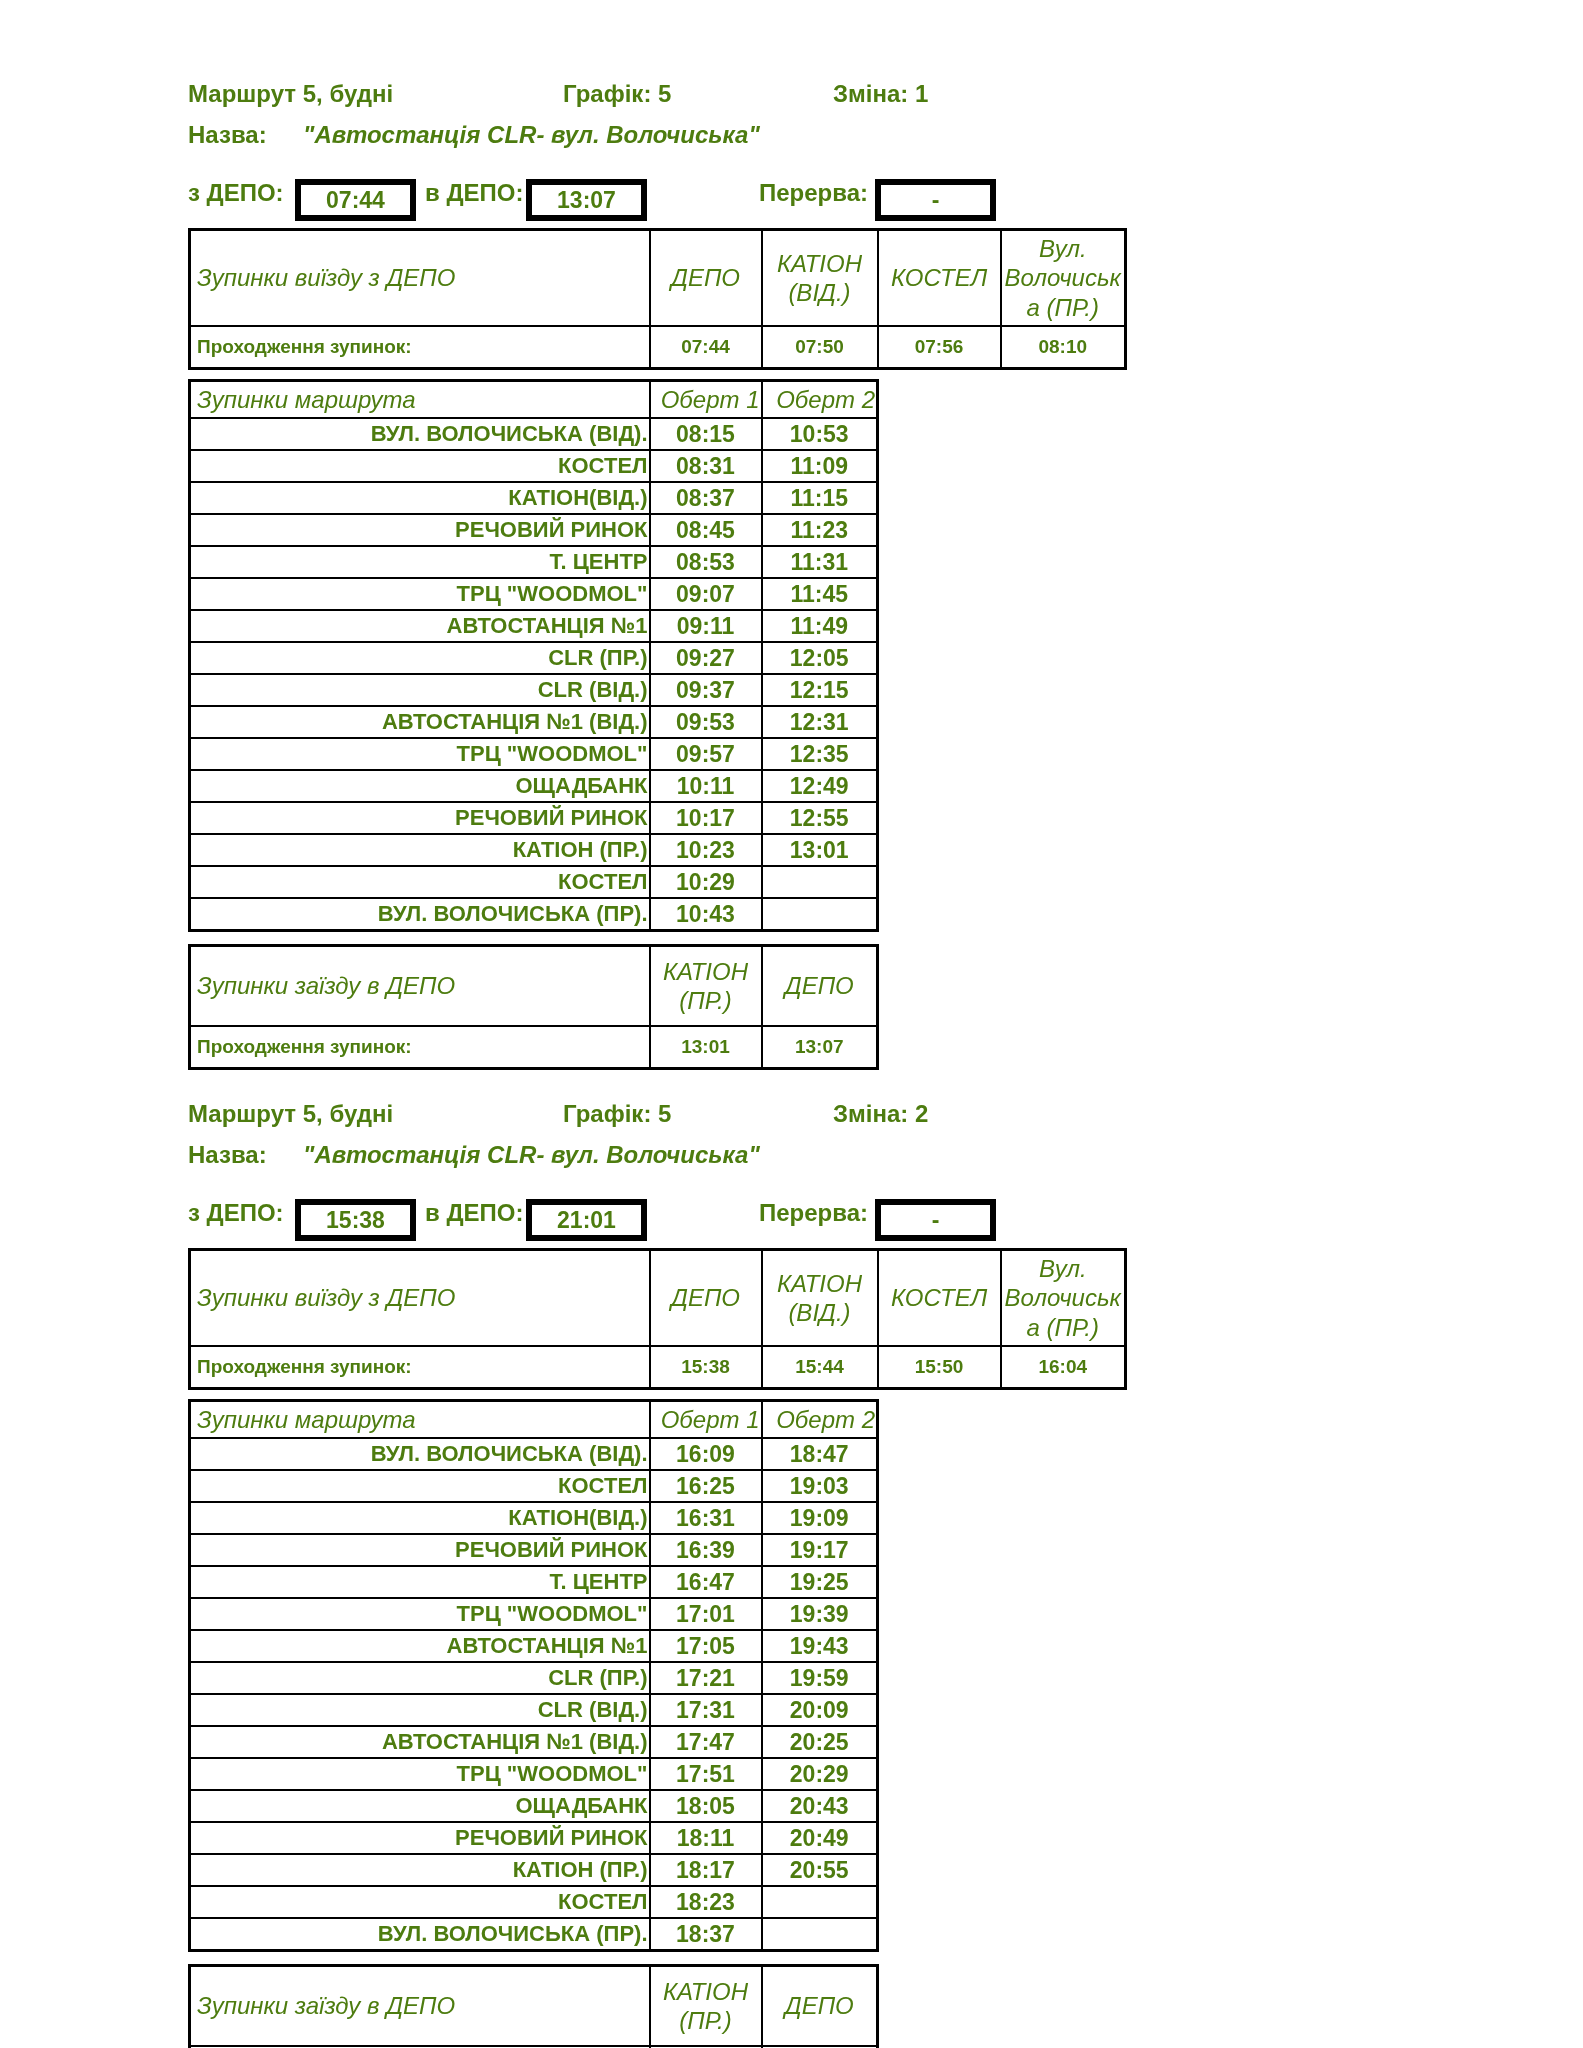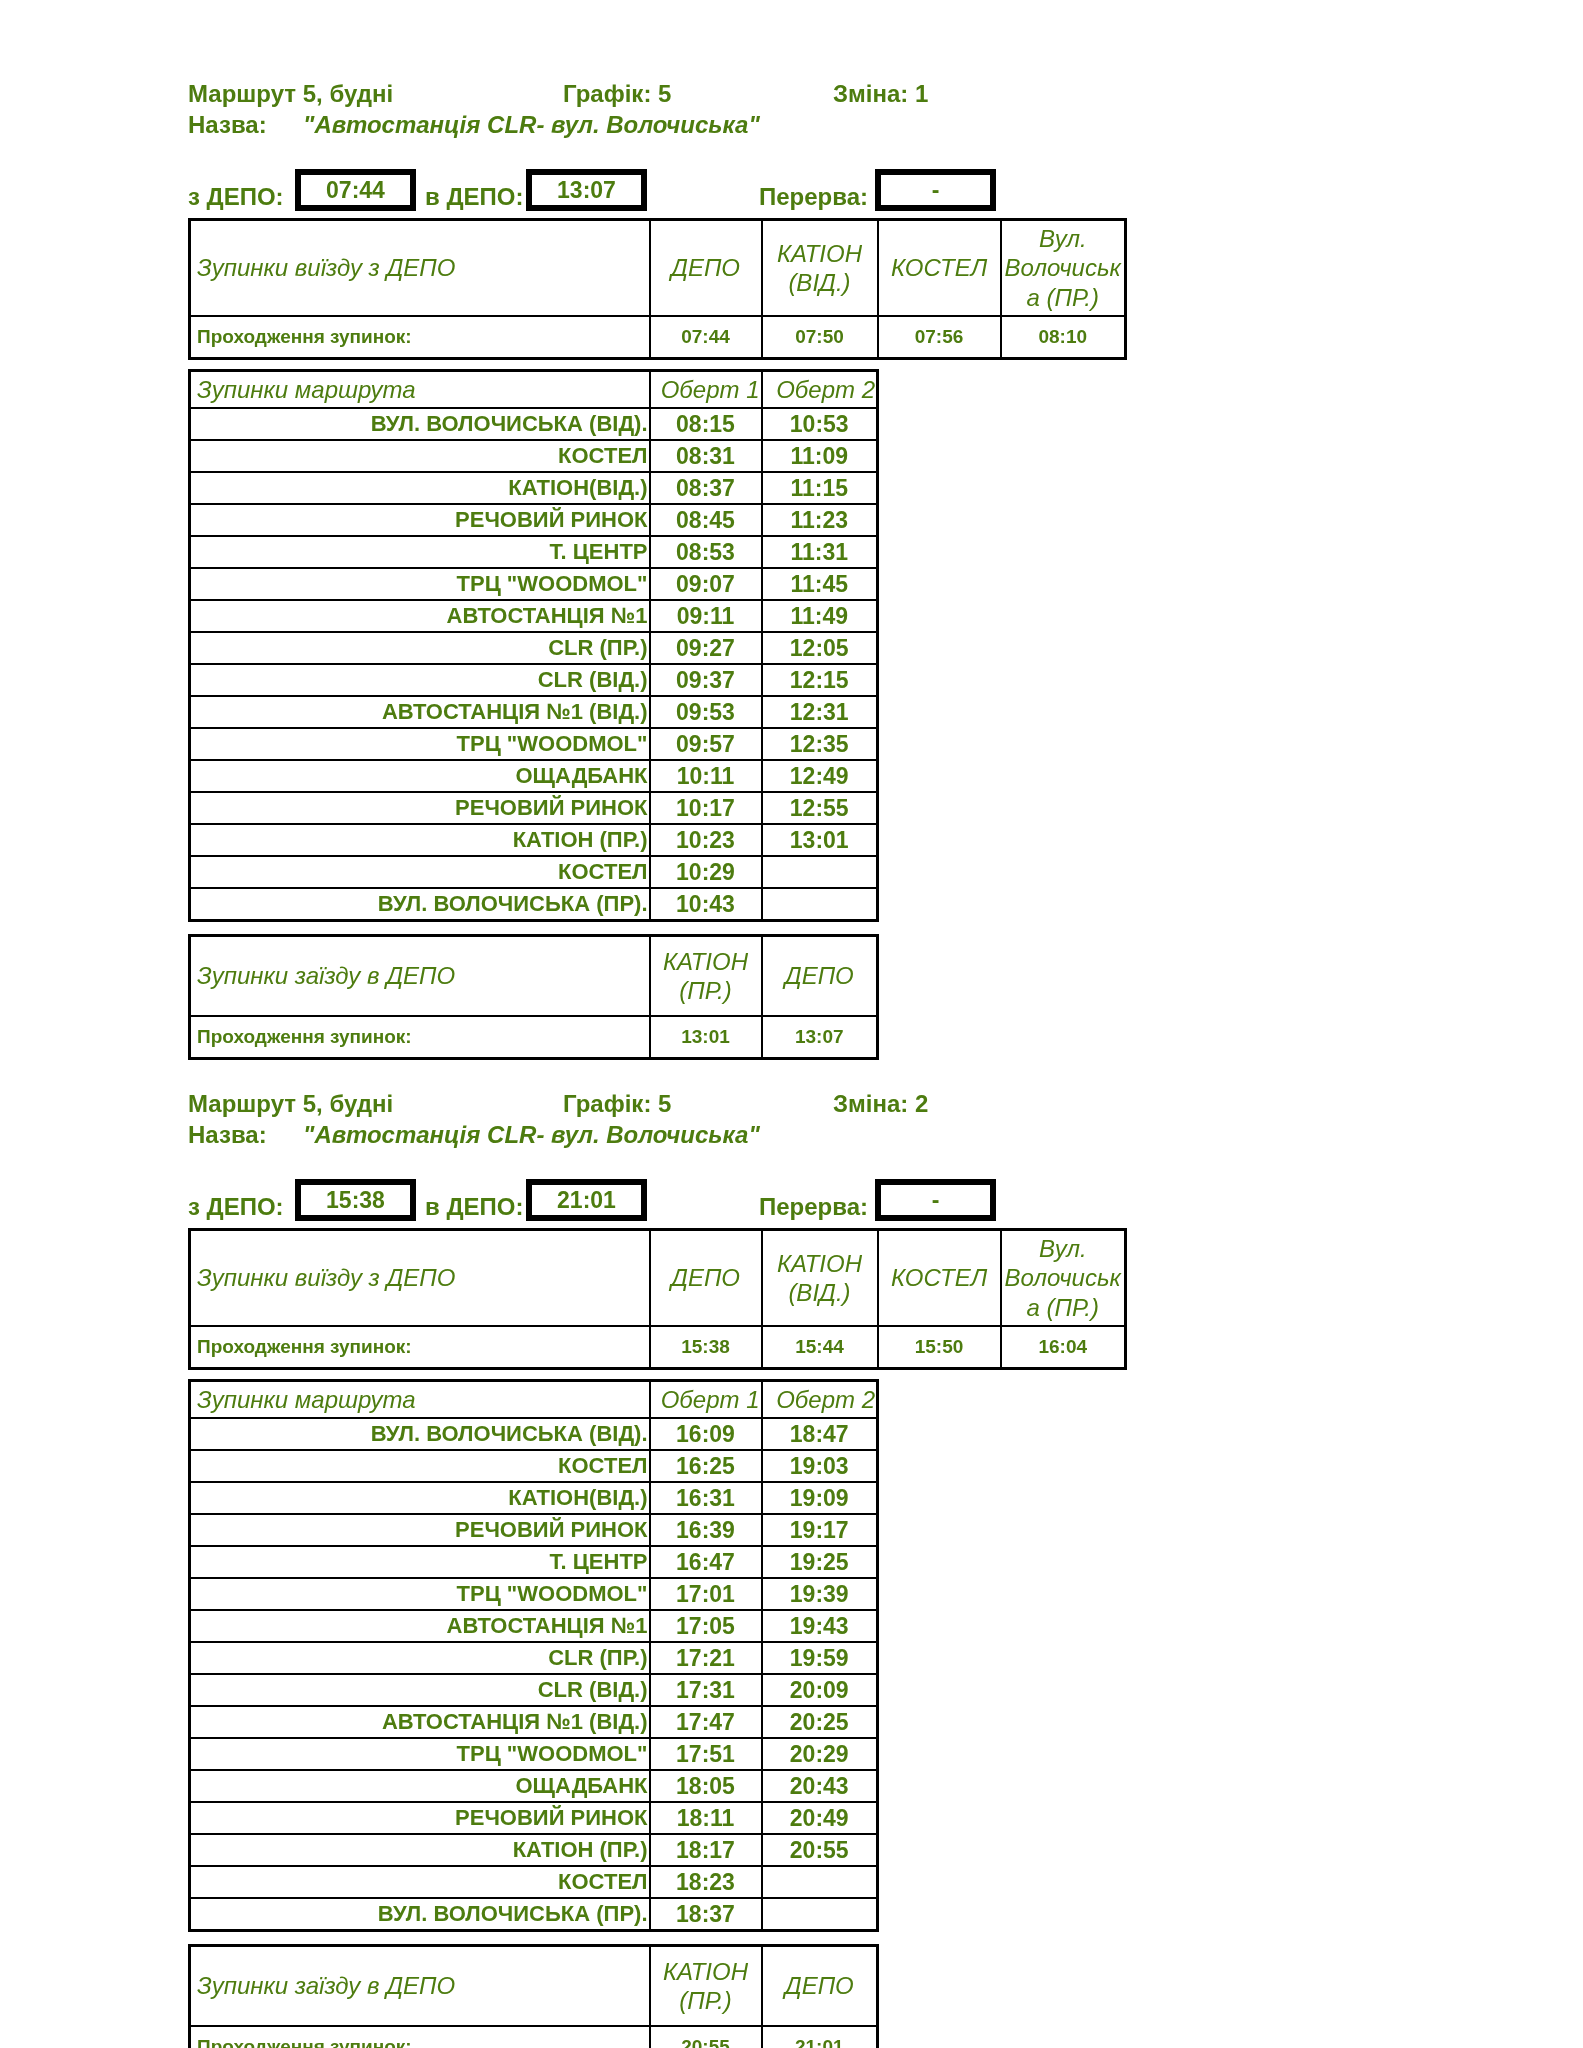--- a/index.html
+++ b/index.html
@@ -13,26 +13,26 @@
   }
   .content { padding:80px 0 0 188px; }
 
   .shift-section { margin:0; }
   .shift-section + .shift-section { margin-top:30px; }
 
   
   .title-row { display:flex; font-weight:bold; font-size:24px; line-height:28px; }
   .t-route  { width:375px; }
   .t-sched  { width:270px; }
-  .name-row { display:flex; font-weight:bold; font-size:24px; line-height:28px; margin-top:3px; }
+  .name-row { display:flex; font-weight:bold; font-size:24px; line-height:28px; margin-top:13px; }
   .n-label  { width:115px; }
   .n-value  { font-style:italic; }
 
   
-  .depo-row { display:flex; align-items:flex-end; margin-top:30px; font-weight:bold; font-size:24px; }
+  .depo-row { display:flex; align-items:flex-start; margin-top:30px; font-weight:bold; font-size:24px; }
   .d-label  { display:inline-block; }
   .w-from   { width:107px; }
   .w-to     { width:101px; margin-left:9px; }
   .w-break  { width:116px; margin-left:112px; }
   .time-box {
     box-sizing:border-box;
     width:121px; height:42px;
     border:6px solid #000;
     display:flex; align-items:center; justify-content:center;
     font-weight:bold; font-size:23px;

